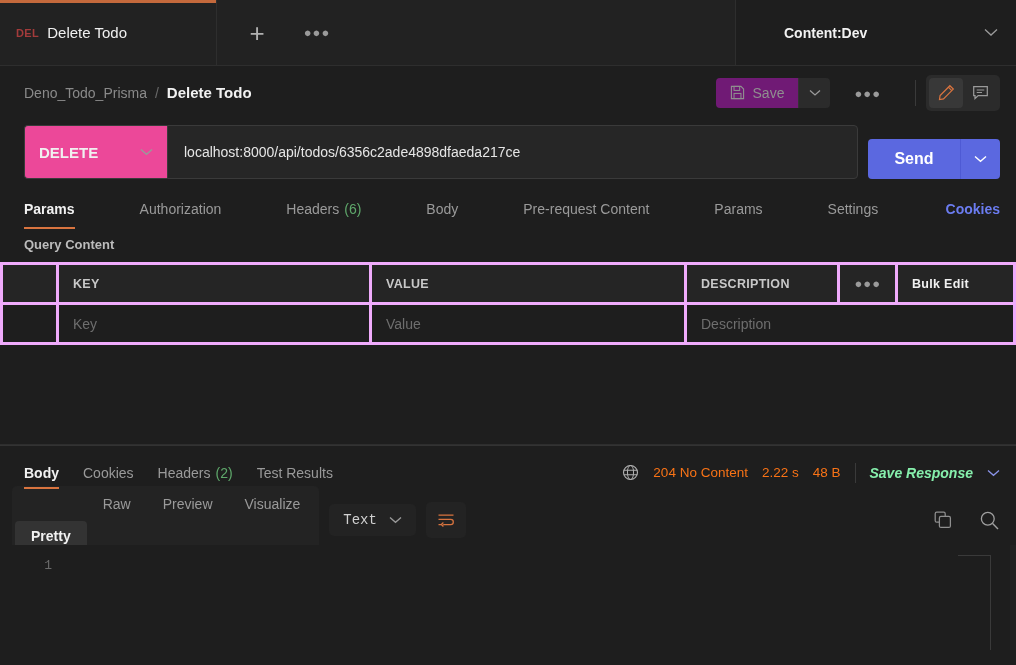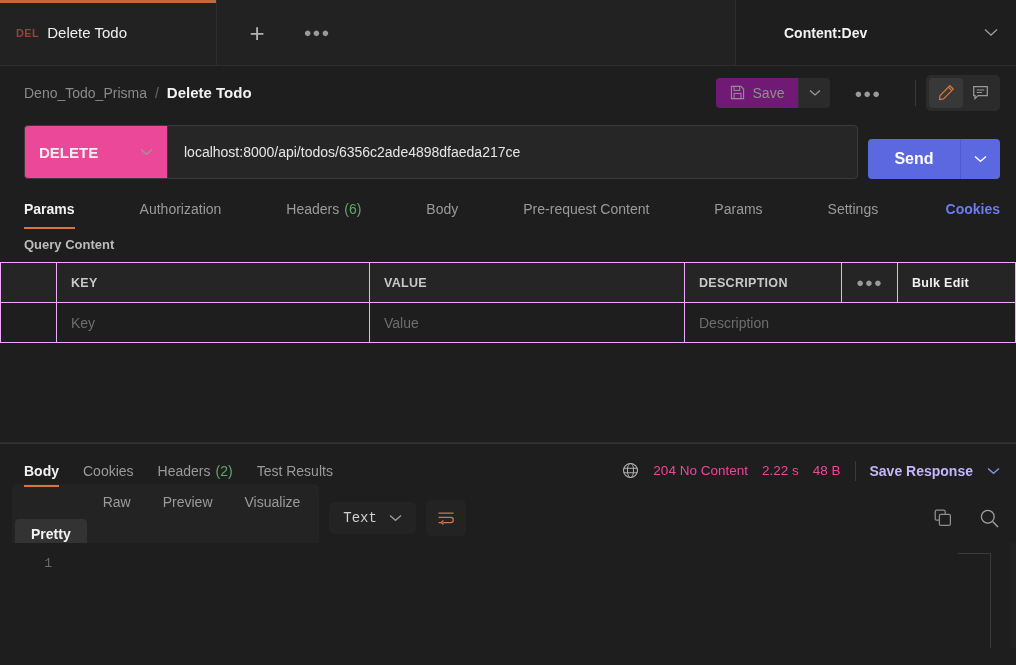--- a/index.html
+++ b/index.html
@@ -161,21 +161,21 @@
     font-weight: bold; cursor: pointer;
   }
 
   
   .qp-title {
     padding: 8px 24px 10px;
     font-size: 13px; font-weight: bold; color: #bcbcbc;
   }
   .ptable { width: 100%; border-collapse: collapse; }
   .ptable th, .ptable td {
-    border: 1px solid #f0abfc;
+    border: 3px solid #f0abfc;
     text-align: left;
     font-weight: normal;
     margin-top: 17px;
   }
   .ptable thead tr { background: #252525; }
   .ptable th {
     height: 40px; padding: 0 14px;
     font-size: 12.5px; font-weight: bold; color: #c8c8c8;
     letter-spacing: .3px;
   }
@@ -206,23 +206,23 @@
     margin: 0 12px; height: 45px;
     display: flex; align-items: center; cursor: pointer;
   }
   .restab.active { color: #f2f2f2; font-weight: bold; }
   .restab.active::after {
     content: ""; position: absolute; left: 0; right: 0; bottom: 6px;
     height: 2px; background: #d9743f;
   }
   .restab .cnt { color: #5fa86b; margin-left: 5px; }
   .resp-meta { margin-left: auto; display: flex; align-items: center; gap: 14px; }
-  .stat-ok { font-size: 13.5px; color: #ec4899; }
+  .stat-ok { font-size: 13.5px; color: #f97316; }
   .meta-div { width: 1px; height: 20px; background: #3a3a3a; }
-  .save-resp { font-size: 14px; color: #c4b5fd; font-weight: bold; cursor: pointer; }
+  .save-resp { font-size: 14px; color: #86efac; font-weight: bold; cursor: pointer; font-style: italic; }
 
   
   .viewbar {
     display: flex; align-items: center;
     padding: 0 16px 0 12px;
     height: 50px;
   }
   .seg {
     display: flex; background: #232323; border-radius: 5px; padding: 3px;
   }

